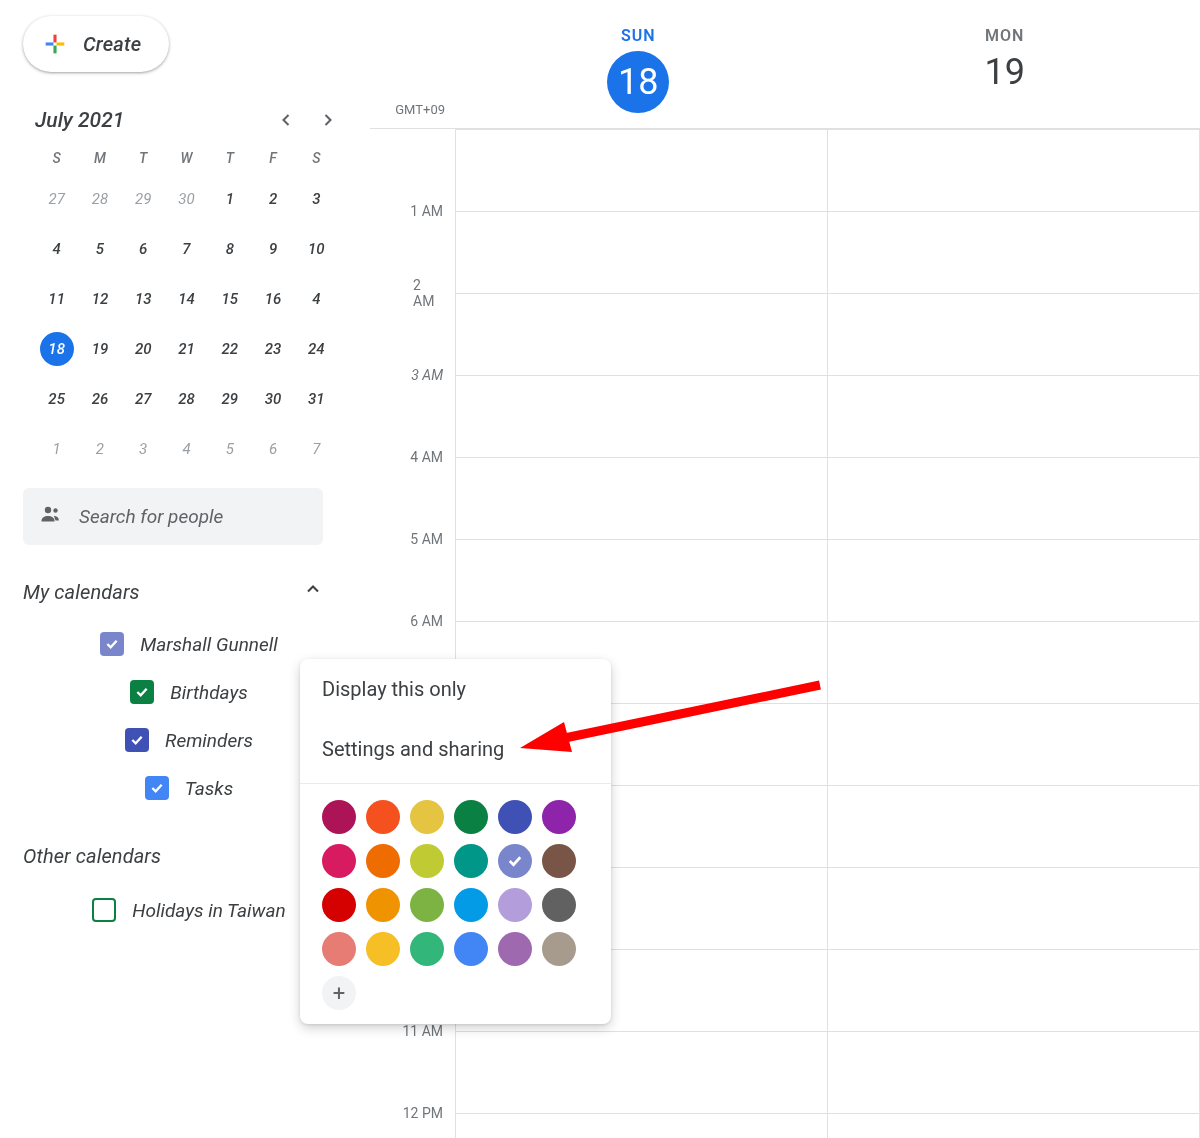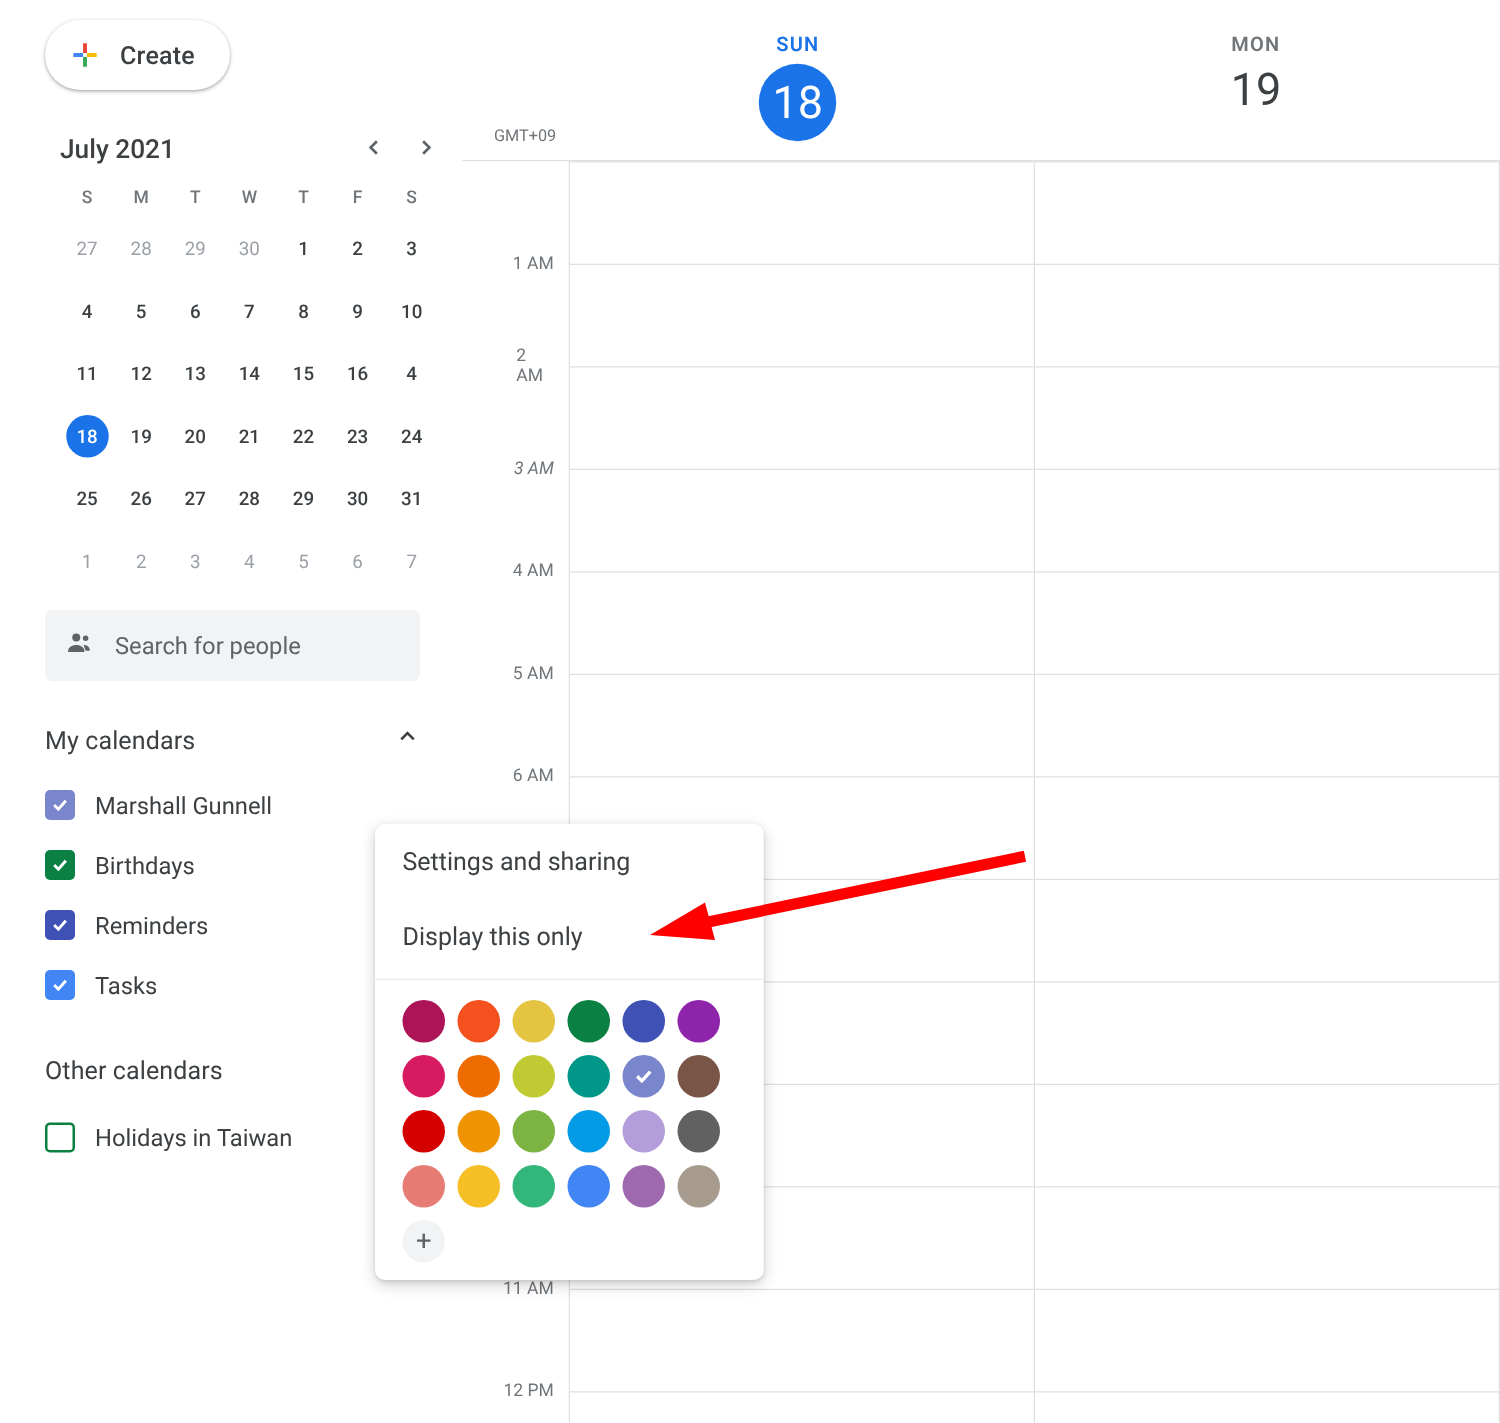--- a/index.html
+++ b/index.html
@@ -11,42 +11,43 @@
     width: 1200px;
     height: 1138px;
     overflow: hidden;
     position: relative;
   }
   .sidebar {
     position: absolute;
     left: 0;
     top: 0;
     width: 355px;
-    padding: 16px 0 0 36px;
+    padding: 16px 0 0 23px;
+    font-style: italic;
   }
   .create-btn {
     display: inline-flex;
     align-items: center;
     gap: 14px;
     border-radius: 32px;
     background: #fff;
     box-shadow: 0 1px 2px rgba(60,64,67,.3), 0 1px 3px 1px rgba(60,64,67,.15);
     padding: 14px 28px 14px 18px;
     font-size: 20px;
     font-weight: 500;
     color: #3c4043;
     cursor: pointer;
     margin-bottom: 28px;
     letter-spacing: .2px;
   }
   .plus-icon { width: 28px; height: 28px; position: relative; }
   .plus-icon svg { width: 28px; height: 28px; }
   .mini-cal { width: 315px; margin-top: 8px; padding-left: 12px; }
   .mini-header {
-    display: flex; justify-content: space-between;
+    display: flex; align-items: center; justify-content: space-between;
     margin-bottom: 18px;
   }
   .mini-title { font-size: 21px; font-weight: 500; color: #3c4043; }
   .mini-nav { display: flex; gap: 22px; color: #5f6368; }
   .chev { width: 20px; height: 20px; cursor: pointer; }
   .mini-grid { display: grid; grid-template-columns: repeat(7, 1fr); row-gap: 16px; column-gap: 0; }
   .dow { text-align: center; font-size: 14px; color: #70757a; font-weight: 500; }
   .dcell {
     text-align: center; font-size: 15px; color: #3c4043; font-weight: 500;
     width: 34px; height: 34px; line-height: 34px; border-radius: 50%;
@@ -69,20 +70,21 @@
     width: 300px; margin-top: 34px;
     font-size: 20px; color: #3c4043; letter-spacing: .1px;
   }
   .section-header .exp { color: #3c4043; cursor: pointer; }
   .cal-list { margin-top: 20px; }
   .cal-item {
     display: flex; align-items: center; gap: 16px;
     font-size: 19px; color: #3c4043;
     height: 40px; margin-bottom: 8px;
     cursor: pointer;
+    justify-content: center;
   }
   .cb {
     width: 24px; height: 24px; border-radius: 4px;
     display: flex; align-items: center; justify-content: center;
   }
   .cb svg { width: 16px; height: 16px; }
   .cb.unchecked { background: #fff; }
   .add-btn { font-size: 28px; color: #5f6368; line-height: 1; cursor:pointer;}
   
   .main {
@@ -375,22 +377,22 @@
           <div class="hline" style="top: 738px;"></div>
           <div class="hline" style="top: 820px;"></div>
           <div class="hline" style="top: 902px;"></div>
           <div class="hline" style="top: 984px;"></div>
         </div>
       </div>
   </div>
 </div>
 
 <div class="popover">
+  <div class="pop-item">Display this only</div>
   <div class="pop-item">Settings and sharing</div>
-  <div class="pop-item">Display this only</div>
   <div class="pop-divider"></div>
   <div class="color-grid" id="color-grid">
       <div class="swatch" style="background: rgb(173, 20, 87);"></div>
       <div class="swatch" style="background: rgb(244, 81, 30);"></div>
       <div class="swatch" style="background: rgb(228, 196, 65);"></div>
       <div class="swatch" style="background: rgb(11, 128, 67);"></div>
       <div class="swatch" style="background: rgb(63, 81, 181);"></div>
       <div class="swatch" style="background: rgb(142, 36, 170);"></div>
       <div class="swatch" style="background: rgb(216, 27, 96);"></div>
       <div class="swatch" style="background: rgb(239, 108, 0);"></div>

